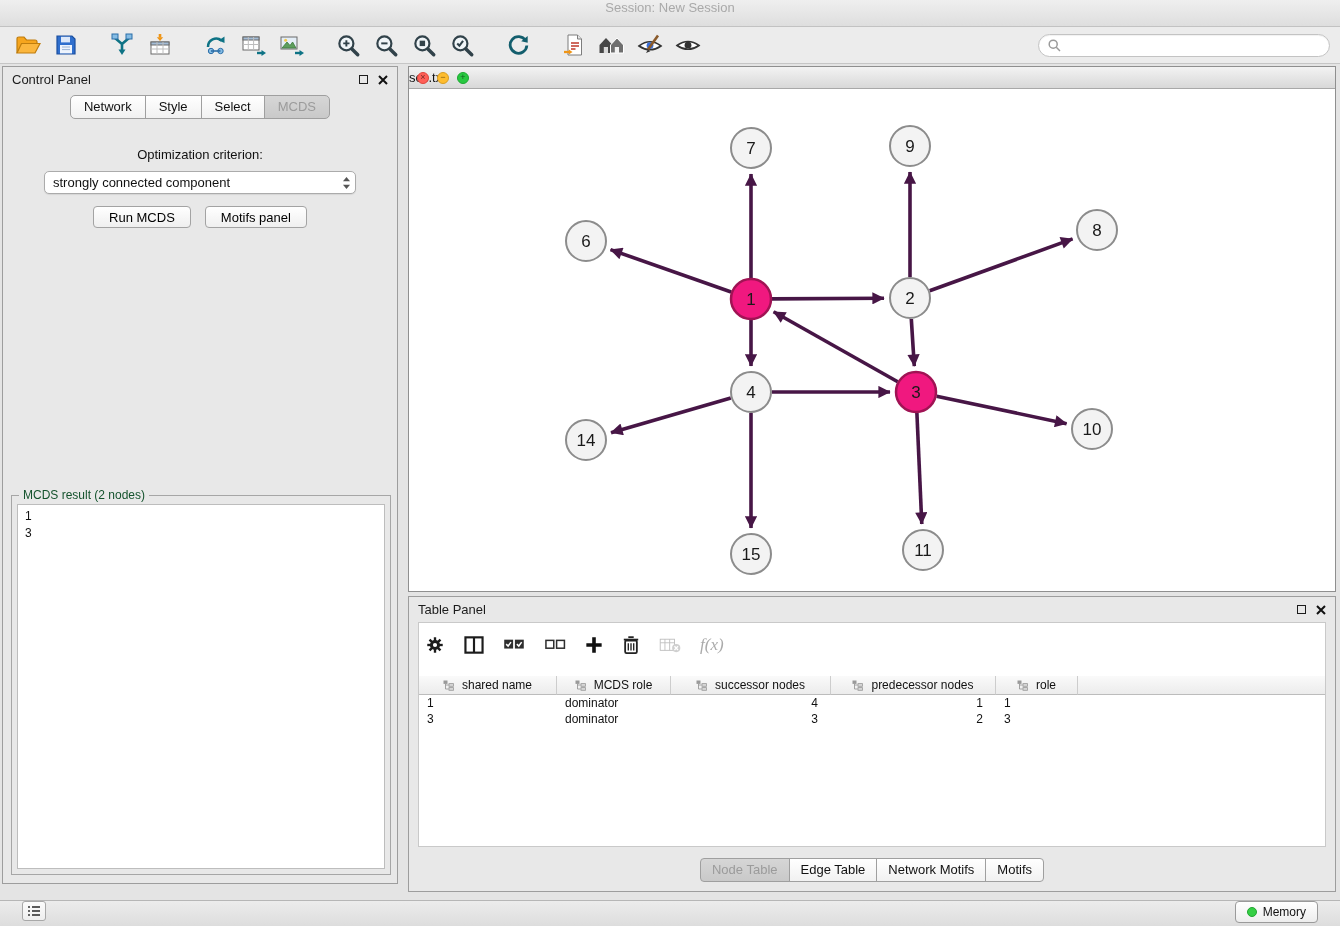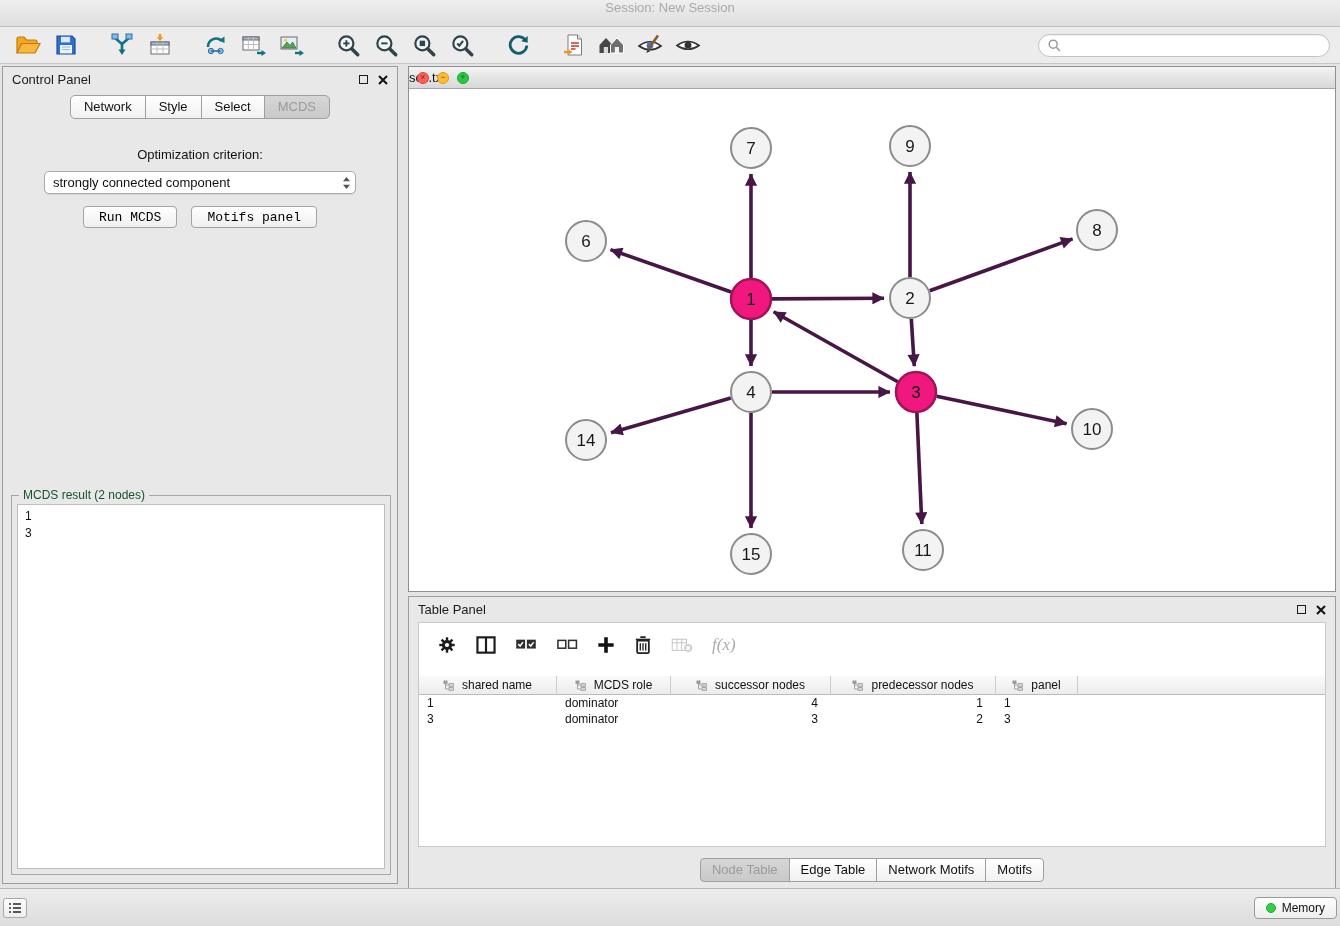--- a/index.html
+++ b/index.html
@@ -26,58 +26,58 @@
   .control-panel{left:2px;top:66px;width:396px;height:818px}
   .tabs{display:flex;justify-content:center;margin-top:3px}
   .tab{padding:3px 13px 4px;font-size:13px;background:linear-gradient(#ffffff,#f1f1f1);border:1px solid #9f9f9f;margin-left:-1px;cursor:default}
   .tab:first-child{margin-left:0;border-radius:5px 0 0 5px}
   .tab:last-child{border-radius:0 5px 5px 0}
   .tab.active{background:linear-gradient(#d6d6d6,#c9c9c9);color:#9b9b9b}
   .opt-label{text-align:center;margin-top:28px;font-size:13px}
   .combobox{margin:9px auto 0;width:312px;height:23px;background:#fff;border:1px solid #ababab;border-radius:5px;display:flex;align-items:center;font-size:13px;padding:0 4px 0 8px;box-shadow:0 1px 1px rgba(0,0,0,.08)}
   .combobox .sp{flex:1}
   .btn-row{display:flex;justify-content:center;gap:14px;margin-top:12px}
-  .btn{height:22px;padding:0 15px;background:linear-gradient(#ffffff,#efefef);border:1px solid #a3a3a3;border-radius:4px;font-size:13px;font-family:Liberation Mono, monospace;display:flex;align-items:center;cursor:default}
+  .btn{height:22px;padding:0 15px;background:linear-gradient(#ffffff,#efefef);border:1px solid #a3a3a3;border-radius:4px;font-size:13px;font-family:Liberation Sans, sans-serif;display:flex;align-items:center;cursor:default}
   .groupbox{position:absolute;left:8px;top:428px;width:380px;height:380px;border:1px solid #a6a6a6}
   .groupbox-title{position:absolute;top:-8px;left:7px;background:#e8e8e8;padding:0 4px;font-size:12px;color:#14532d}
   .result-list{position:absolute;left:5px;right:5px;top:8px;bottom:5px;background:#fff;border:1px solid #bdbdbd;font-size:12px;padding:3px 7px;overflow:auto}
   .result-item{line-height:17px}
 
   
   .network-window{position:absolute;left:408px;top:66px;width:928px;height:526px;border:1px solid #8f8f8f;background:#fff}
   .nw-titlebar{position:relative;height:22px;background:linear-gradient(#f3f3f3,#d8d8d8);border-bottom:1px solid #a8a8a8;display:flex;align-items:center}
   .nw-title{position:absolute;left:0;right:0;text-align:left;font-size:13px;color:#111;pointer-events:none}
   .traffic{display:flex;gap:8px;margin-left:8px;z-index:2}
   .tl{width:12px;height:12px;border-radius:50%;display:flex;align-items:center;justify-content:center;font-size:9px;line-height:1;color:rgba(0,0,0,.55);cursor:default}
   .tl.red{background:#ff5f57;border:1px solid #df453d}
   .tl.yellow{background:#febc2e;border:1px solid #d89e23}
   .tl.green{background:#28c840;border:1px solid #1da832}
   .graph-area{position:absolute;left:0;top:22px;width:926px;height:502px;background:#fff}
 
   
   .table-panel{left:408px;top:596px;width:928px;height:296px}
   .tp-inner{position:absolute;left:9px;right:9px;top:25px;height:225px;background:#fff;border:1px solid #c9c9c9}
-  .tp-toolbar{height:44px;display:flex;align-items:center;gap:19px;padding:0 18px}
+  .tp-toolbar{height:44px;display:flex;align-items:center;gap:19px;padding:0 6px}
   .tp-toolbar .ticon{display:flex;align-items:center;justify-content:center;cursor:default}
   .fx-label{font-family:"Liberation Serif",serif;font-style:italic;font-size:17px;color:#ababab}
   .ttable{position:absolute;left:0;right:0;top:53px;bottom:0;overflow:hidden}
   .th-row{display:flex;height:19px}
   .th{display:flex;align-items:center;justify-content:center;gap:8px;font-size:12px;background:linear-gradient(#fafafa,#ececec);border-bottom:1px solid #bcbcbc;border-right:1px solid #cdcdcd;white-space:nowrap;overflow:hidden;cursor:default}
   .th.fill{flex:1;border-right:none}
   .trow{display:flex;height:16px;font-size:12px}
   .td{padding:1px 8px 0;white-space:nowrap;overflow:hidden}
   .td.right{text-align:right;padding-right:13px}
   .tp-tabs{position:absolute;left:0;right:0;bottom:9px;display:flex;justify-content:center}
   .btab{padding:3px 11px 4px;font-size:13px;background:linear-gradient(#ffffff,#f1f1f1);border:1px solid #9f9f9f;margin-left:-1px;cursor:default}
   .btab:first-child{margin-left:0;border-radius:4px 0 0 4px}
   .btab:last-child{border-radius:0 4px 4px 0}
   .btab.active{background:linear-gradient(#d6d6d6,#c9c9c9);color:#9b9b9b}
 
   
-  .statusbar{position:absolute;left:0;bottom:0;width:1340px;height:38px;background:linear-gradient(#ececec,#dddddd);border-top:1px solid #b6b6b6;display:flex;align-items:center;padding:0 3px}
+  .statusbar{position:absolute;left:0;bottom:0;width:1340px;height:26px;background:linear-gradient(#ececec,#dddddd);border-top:1px solid #b6b6b6;display:flex;align-items:flex-start;padding:0 22px}
   .list-btn{width:24px;height:20px;border:1px solid #a8a8a8;border-radius:3px;background:linear-gradient(#fcfcfc,#eee);display:flex;align-items:center;justify-content:center;cursor:default}
   .memory-btn{margin-left:auto;height:22px;border:1px solid #9a9a9a;border-radius:4px;background:linear-gradient(#ffffff,#ededed);display:flex;align-items:center;gap:6px;padding:0 11px;font-size:12px;cursor:default}
   .memory-dot{width:10px;height:10px;border-radius:50%;background:#35cf45;border:1px solid #22a631}
 </style>
 </head>
 <body>
 
 <div class="titlebar">
   <span>Session: New Session</span>
 </div>
@@ -441,21 +441,21 @@
   </svg>
             <span>predecessor nodes</span>
           </div>
           <div class="th" style="width: 82px;">
             <svg class="tree-icon" width="11" height="11" viewBox="0 0 11 11">
     <rect x="0.5" y="0.5" width="4" height="3.4" fill="#9a9a9a"></rect>
     <path d="M2.5 3.9 V9 H5.8 M2.5 5 H5.8" stroke="#9a9a9a" fill="none" stroke-width="0.9"></path>
     <rect x="6" y="3.6" width="4.5" height="2.7" fill="#d6d6d6" stroke="#9a9a9a" stroke-width="0.8"></rect>
     <rect x="6" y="7.6" width="4.5" height="2.7" fill="#d6d6d6" stroke="#9a9a9a" stroke-width="0.8"></rect>
   </svg>
-            <span>panel</span>
+            <span>role</span>
           </div>
           <div class="th fill"></div>
         </div>
       <div>
           <div class="trow">
             <div class="td left" style="width: 138px;">1</div>
             <div class="td left" style="width: 114px;">dominator</div>
             <div class="td right" style="width: 160px;">4</div>
             <div class="td right" style="width: 165px;">1</div>
             <div class="td left" style="width: 82px;">1</div>

